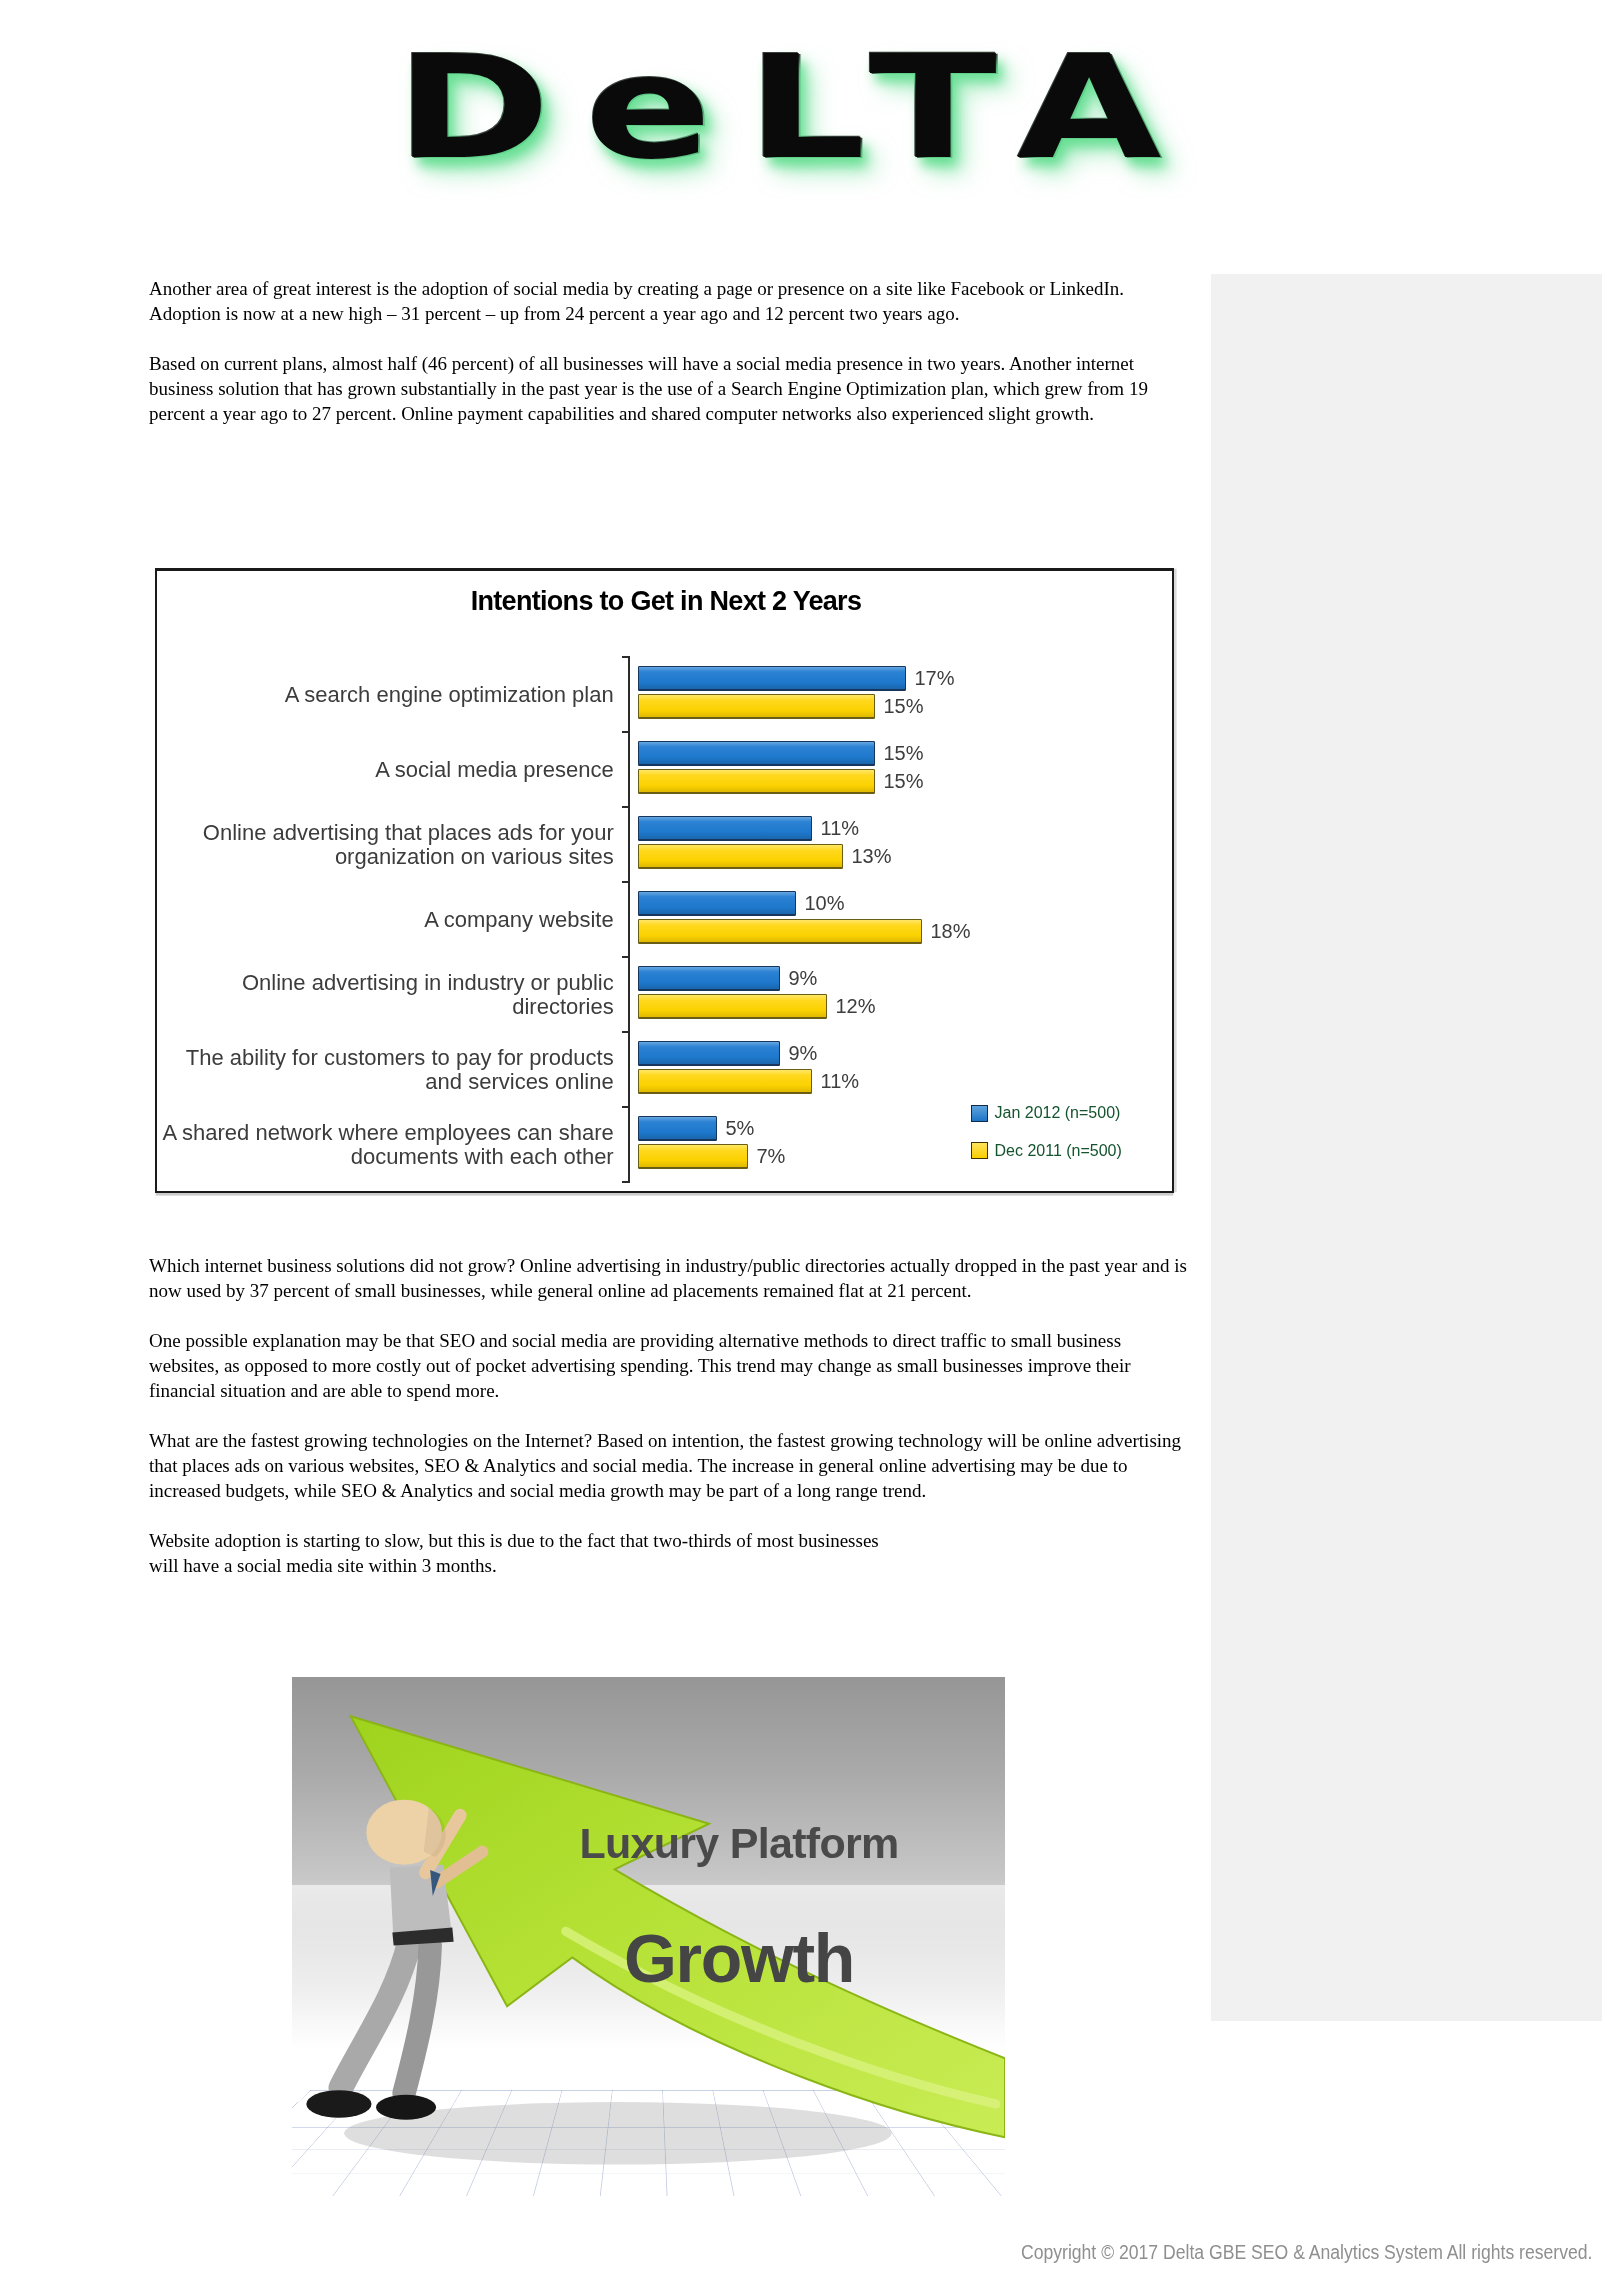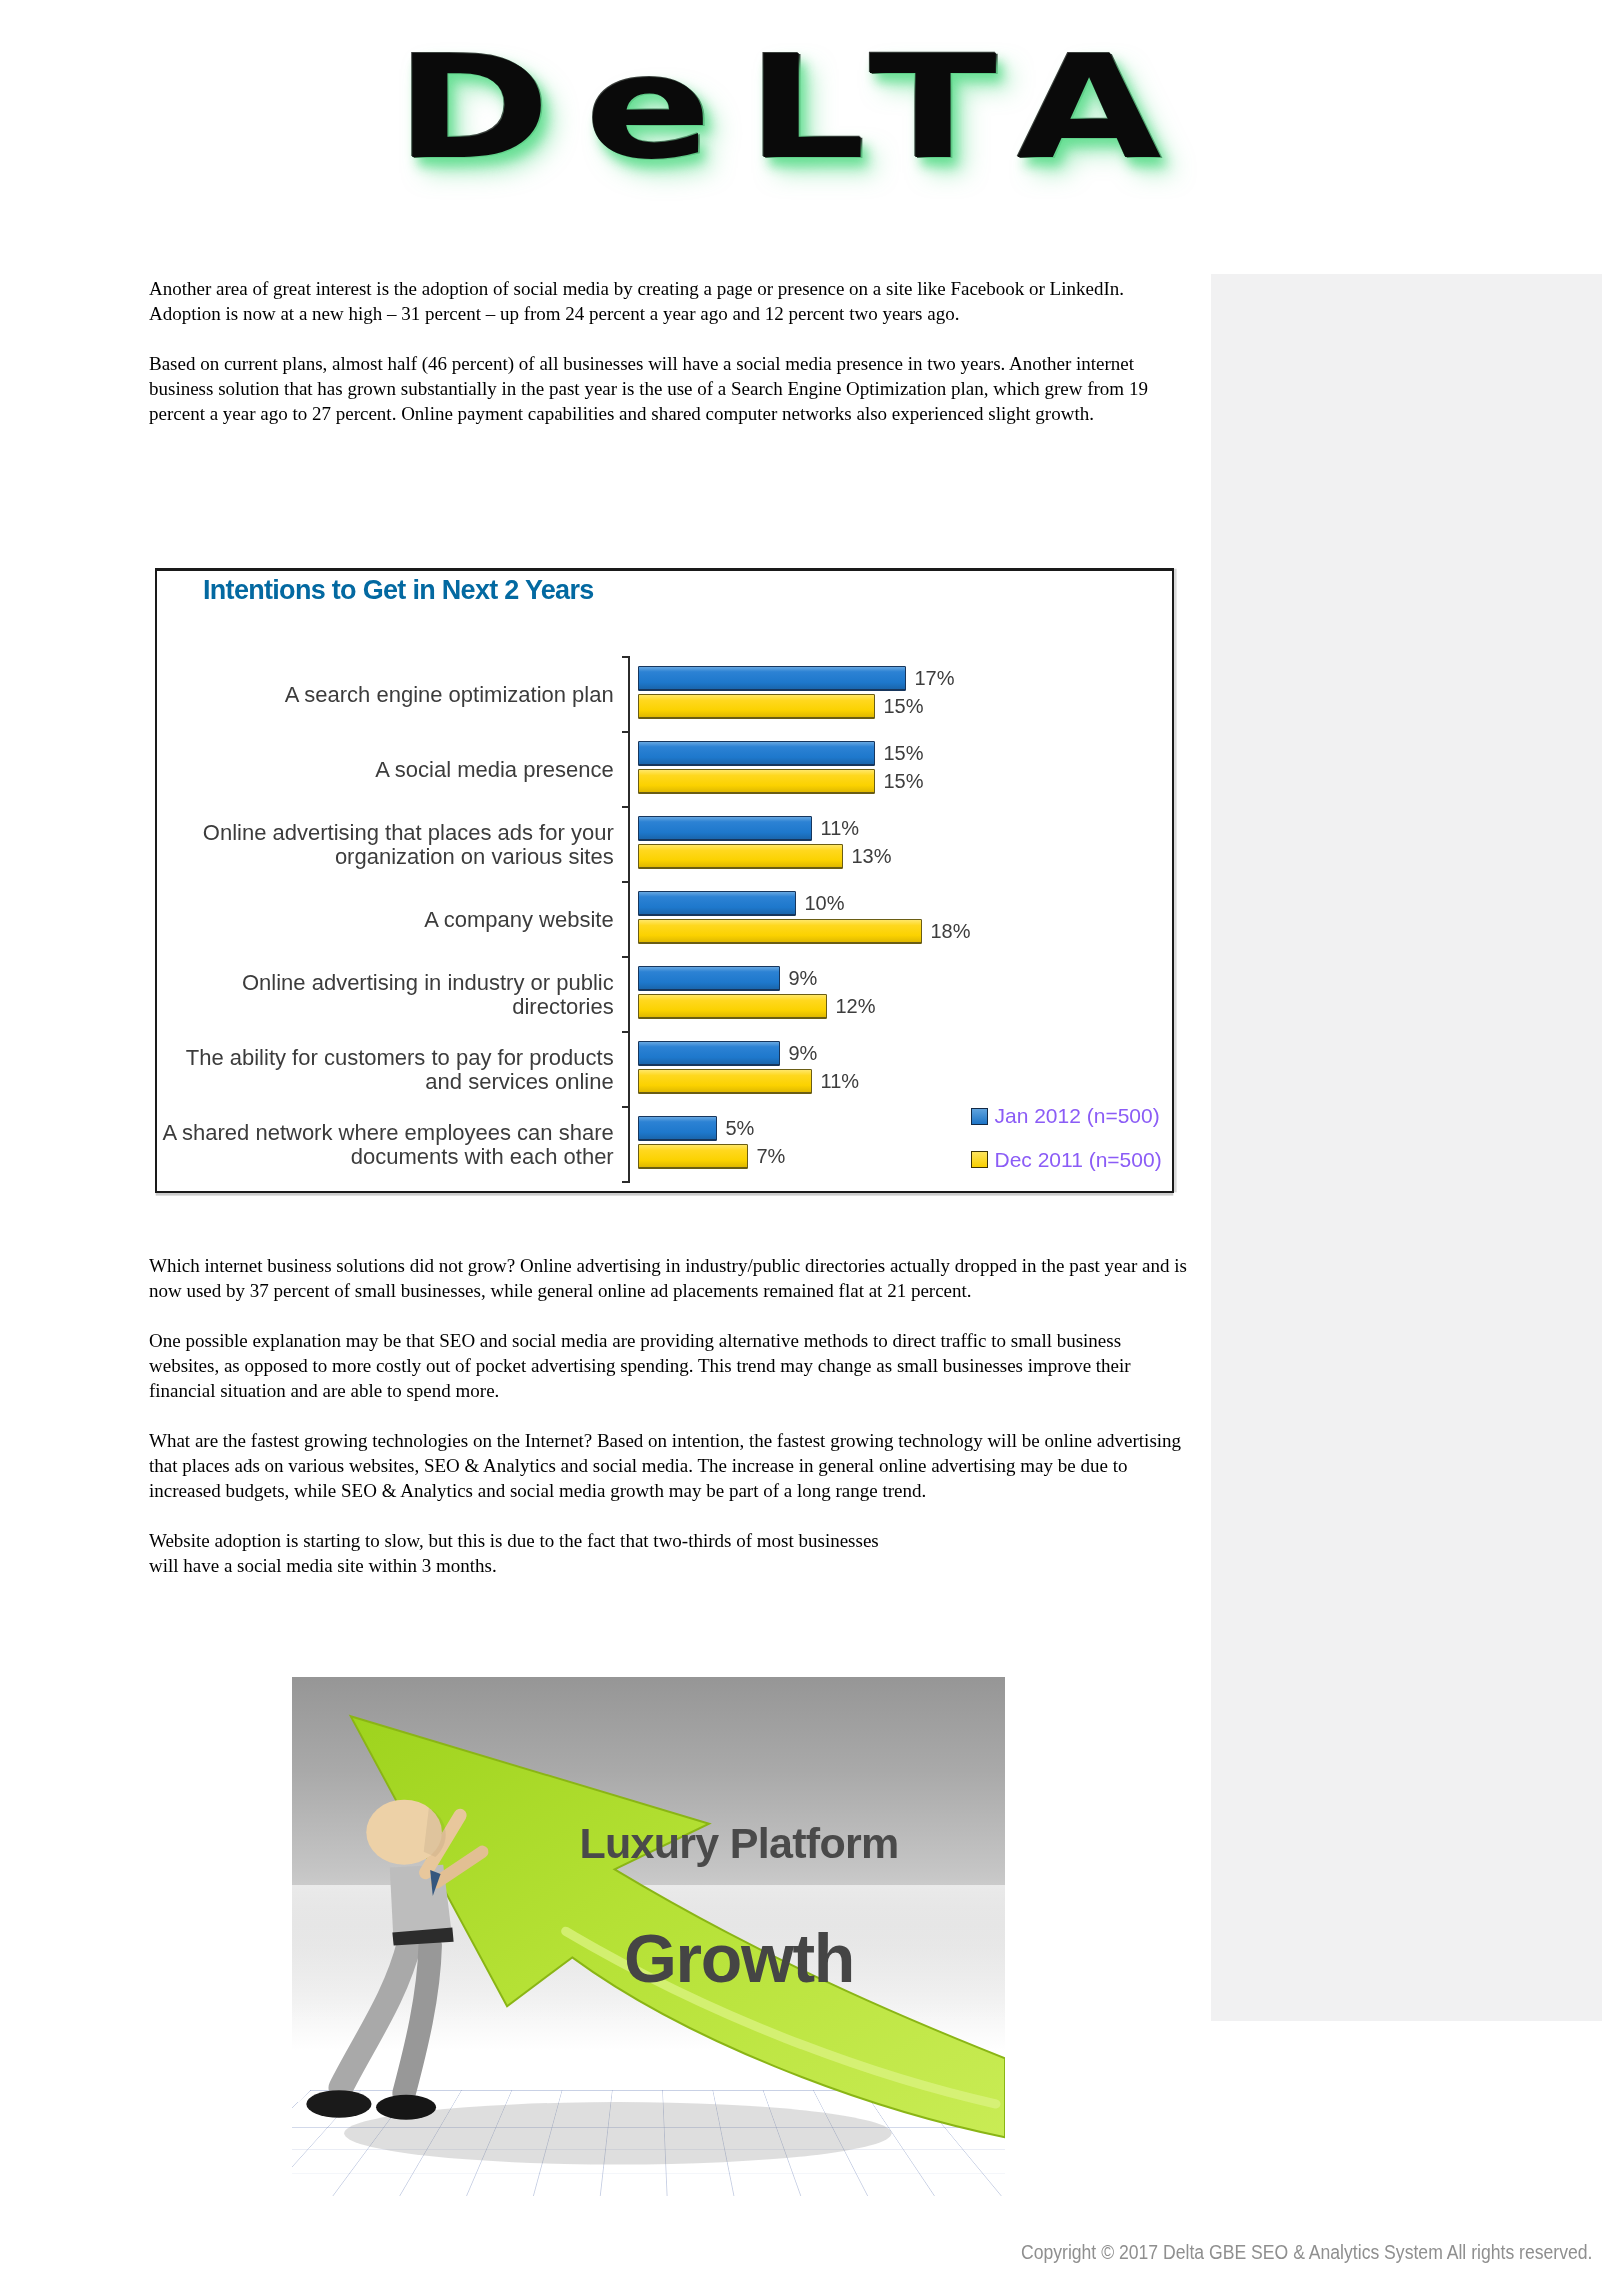--- a/index.html
+++ b/index.html
@@ -40,22 +40,22 @@
   #text-bottom{top:1253px;}
   
   .chart{
     position:absolute;left:155px;top:568px;width:1019px;height:625px;
     box-sizing:border-box;background:#fff;
     border:2.6px solid #1a1a1a;border-top-width:3.9px;
     box-shadow:0 3.3px 0 -0.7px #cccccc,3.3px 0 0 -0.7px #d9d9d9;
     font-family:"Liberation Sans",sans-serif;
   }
   .chart-title{
-    position:absolute;top:4px;left:46px;width:926px;text-align:left;
-    font-size:27px;font-weight:bold;color:#0369a1;letter-spacing:-0.7px;
+    position:absolute;top:15px;left:46px;width:926px;text-align:center;
+    font-size:27px;font-weight:bold;color:#000000;letter-spacing:-0.7px;
   }
   .rows{position:absolute;top:86px;left:0;}
   .crow{display:flex;height:75px;}
   .clabel{
     width:471px;padding-right:14.3px;box-sizing:border-box;
     display:flex;align-items:center;justify-content:flex-end;
     text-align:right;font-size:22px;line-height:24px;color:#3c3c3c;
   }
   .cbars{position:relative;border-left:2px solid #2b2b2b;padding-top:8.5px;width:542px;box-sizing:border-box;}
   .cbars::before{content:"";position:absolute;left:-7.8px;top:-0.7px;width:7.8px;height:1.3px;background:#2b2b2b;}
@@ -67,21 +67,21 @@
     background:linear-gradient(180deg,#66a7e1 0%,#2c82d4 22%,#1e78cc 70%,#1a66ad 100%);
     border:1.3px solid #17365d;border-bottom-width:2.6px;
   }
   .bar.yellow{
     background:linear-gradient(180deg,#ffe768 0%,#ffd81e 25%,#fbd200 70%,#e0b900 100%);
     border:1.3px solid #6a5d14;border-bottom-width:2.6px;
   }
   .bval{margin-left:8.5px;font-size:20px;color:#3d3d3d;white-space:nowrap;}
   .legend{position:absolute;left:814px;top:533px;}
   .legend-item{display:flex;align-items:center;margin-bottom:19.6px;white-space:nowrap;}
-  .legend-item span.ltxt{font-size:21px;color:#8b5cf6;}
+  .legend-item span.ltxt{font-size:16px;color:#14532d;}
   .swatch{width:17px;height:17px;margin-right:6.5px;box-sizing:border-box;flex:0 0 auto;}
   .swatch.blue{background:linear-gradient(180deg,#5fa3de,#1d74c6);border:1.3px solid #122a47;}
   .swatch.yellow{background:linear-gradient(180deg,#ffe45c,#f8cf00);border:1.3px solid #3d3304;}
   
   .growth{
     position:absolute;left:292px;top:1677px;width:713px;height:519px;overflow:hidden;
     background:linear-gradient(180deg,#969696 0%,#a9a9a9 18%,#c6c6c6 38%,#e9e9e9 55%,#ffffff 72%);
   }
   .floor{
     position:absolute;left:-18%;right:-18%;bottom:-33px;height:62%;

